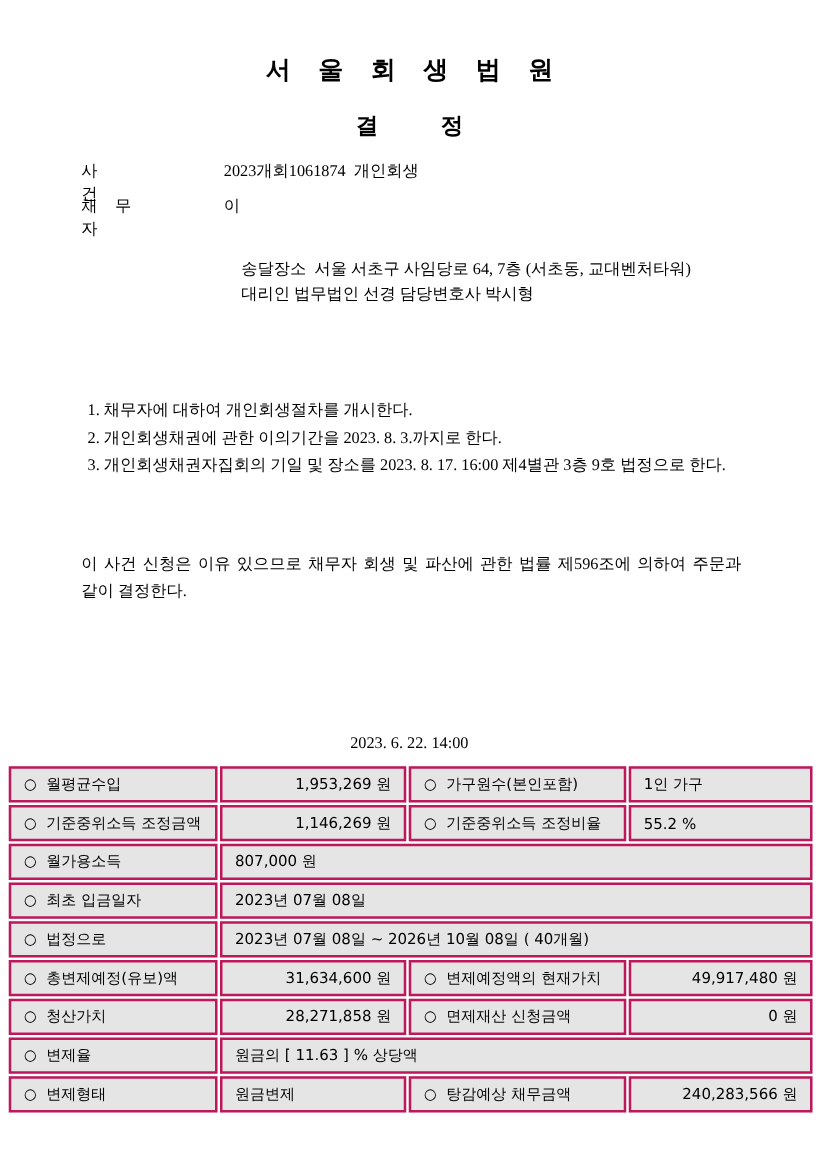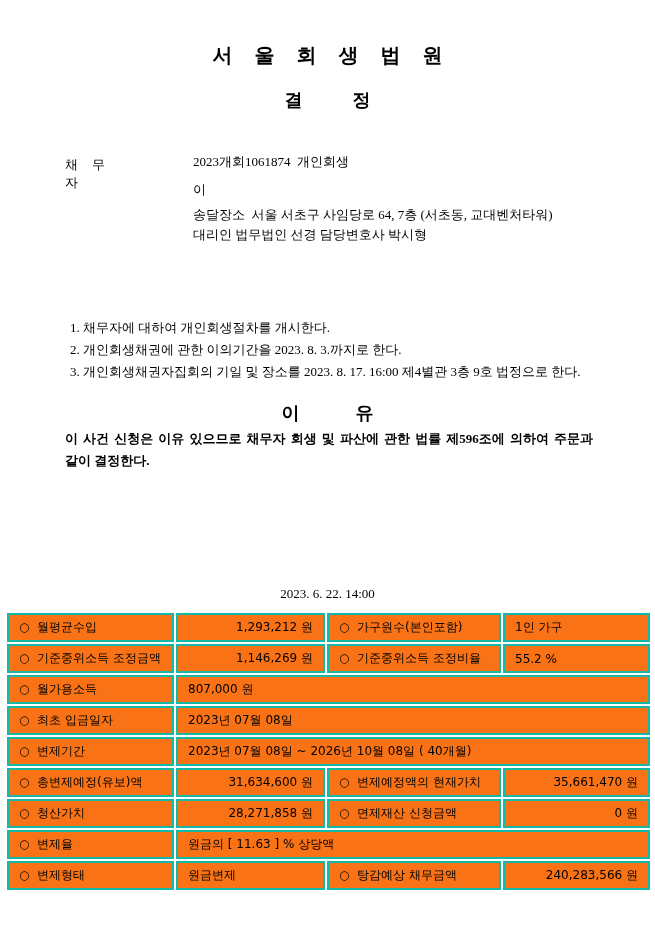--- a/index.html
+++ b/index.html
@@ -20,129 +20,127 @@
   .decision-title { top:88px; font-size:18px; }
   .ls-sub { letter-spacing:50px; margin-right:-50px; }
   .section-heading { font-size:18px; }
   .ls-big { letter-spacing:56px; margin-right:-56px; }
 
   .case-row { top:128px; left:0; width:655px; height:18px; }
   .debtor-row { top:156px; left:0; width:655px; height:18px;padding-left:18px; }
   .field-label { position:absolute; left:65px; top:0; }
   .ls-2 { letter-spacing:43px; margin-right:-43px; }
   .ls-3 { letter-spacing:14px; margin-right:-14px; }
-  .field-value { position:absolute; left:193px; top:0;margin-top:25px; }
+  .field-value { position:absolute; left:179px; top:0; }
 
   .address-block { top:205px; left:193px; width:460px; line-height:20px; }
 
   .order-heading { top:258px; }
   .order-list { top:317px; left:70px; width:527px; line-height:22px; }
   .order-item { padding-left:18px; text-indent:-18px; word-break:break-all; text-align:justify; }
 
   .reason-heading { top:401px; }
-  .reason-text { top:428px; left:65px; width:528px; line-height:22px; text-align:justify; word-break:keep-all;font-weight:bold; }
+  .reason-text { top:440px; left:65px; width:528px; line-height:22px; text-align:justify; word-break:keep-all; }
 
   .datetime { top:586px; font-size:13px;text-align:center; }
 
   .fin-table-wrap { top:611px; left:5px; width:645px; }
   table.fin {
     border-collapse:separate; border-spacing:2px;
     table-layout:fixed; width:641px;
     font-family:"DejaVu Sans", sans-serif;
   }
   table.fin td {
-    border:2px solid #14b8a6;
+    border:2px solid #be185d;
     height:29px; font-size:12px;
     padding:0 10px; overflow:hidden;
-    background:#f97316; vertical-align:middle;
+    background:#e5e5e5; vertical-align:middle;
   }
   td.label { background:#fae8f4; white-space:pre; padding-left:8px; }
   td.num { text-align:right; }
   td.txt { text-align:left; white-space:pre-wrap; }
 </style>
 </head>
 <body>
 
 <div class="page">
 
   <div class="abs center court-title bold">
     <span class="ls-title">서울회생법원</span>
   </div>
 
   <div class="abs center decision-title bold">
     <span class="ls-sub">결정</span>
   </div>
 
   <div class="abs case-row">
+    <span class="field-label"><span class="ls-2">사건</span></span>
     <span class="field-value pre">2023개회1061874  개인회생</span>
   </div>
 
   <div class="abs debtor-row">
     <span class="field-label"><span class="ls-3">채무자</span></span>
     <span class="field-value">이</span>
   </div>
 
   <div class="abs address-block">
     <div class="pre">송달장소  서울 서초구 사임당로 64, 7층 (서초동, 교대벤처타워)</div>
     <div>대리인 법무법인 선경 담당변호사 박시형</div>
   </div>
 
 
   <div class="abs order-list">
     <div class="order-item">1. 채무자에 대하여 개인회생절차를 개시한다.</div>
     <div class="order-item">2. 개인회생채권에 관한 이의기간을 2023. 8. 3.까지로 한다.</div>
     <div class="order-item">3. 개인회생채권자집회의 기일 및 장소를 2023. 8. 17. 16:00 제4별관 3층 9호 법정으로 한다.</div>
   </div>
 
-  <div class="abs center reason-heading section-heading bold">
-    <span class="ls-big">이유</span>
-  </div>
 
   <div class="abs reason-text">이 사건 신청은 이유 있으므로 채무자 회생 및 파산에 관한 법률 제596조에 의하여 주문과 같이 결정한다.</div>
 
   <div class="abs center datetime">2023. 6. 22. 14:00</div>
 
   <div class="abs fin-table-wrap">
     <table class="fin">
       <colgroup>
         <col style="width:167px">
           <col style="width:149px">
           <col style="width:174px">
           <col style="width:147px">
       </colgroup>
       <tbody>
           <tr>
         <td class="label">○  월평균수입</td>
-        <td class="num">1,293,212 원</td>
+        <td class="num">1,953,269 원</td>
         <td class="label">○  가구원수(본인포함)</td>
         <td class="txt">1인 가구</td>
       </tr>
       <tr>
         <td class="label">○  기준중위소득 조정금액</td>
         <td class="num">1,146,269 원</td>
         <td class="label">○  기준중위소득 조정비율</td>
         <td class="txt">55.2 %</td>
       </tr>
       <tr>
         <td class="label">○  월가용소득</td>
         <td class="txt" colspan="3">807,000 원</td>
       </tr>
       <tr>
         <td class="label">○  최초 입금일자</td>
         <td class="txt" colspan="3">2023년 07월 08일</td>
       </tr>
       <tr>
-        <td class="label">○  변제기간</td>
+        <td class="label">○  법정으로</td>
         <td class="txt" colspan="3">2023년 07월 08일 ~ 2026년 10월 08일 ( 40개월)</td>
       </tr>
       <tr>
         <td class="label">○  총변제예정(유보)액</td>
         <td class="num">31,634,600 원</td>
         <td class="label">○  변제예정액의 현재가치</td>
-        <td class="num">35,661,470 원</td>
+        <td class="num">49,917,480 원</td>
       </tr>
       <tr>
         <td class="label">○  청산가치</td>
         <td class="num">28,271,858 원</td>
         <td class="label">○  면제재산 신청금액</td>
         <td class="num">0 원</td>
       </tr>
       <tr>
         <td class="label">○  변제율</td>
         <td class="txt" colspan="3">원금의 [ 11.63 ] % 상당액</td>

